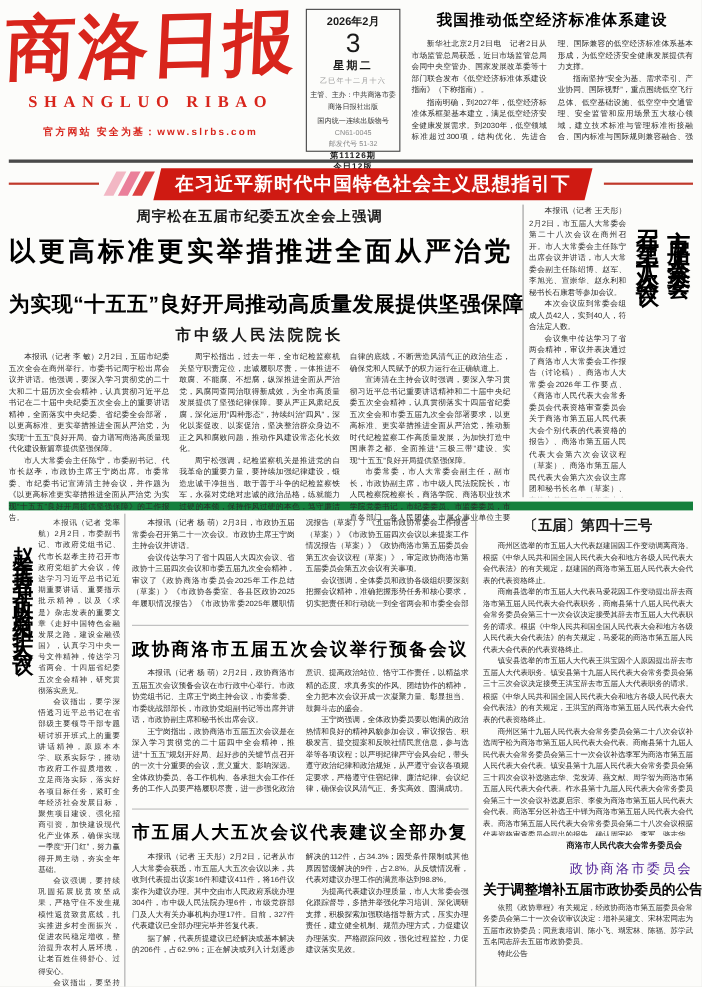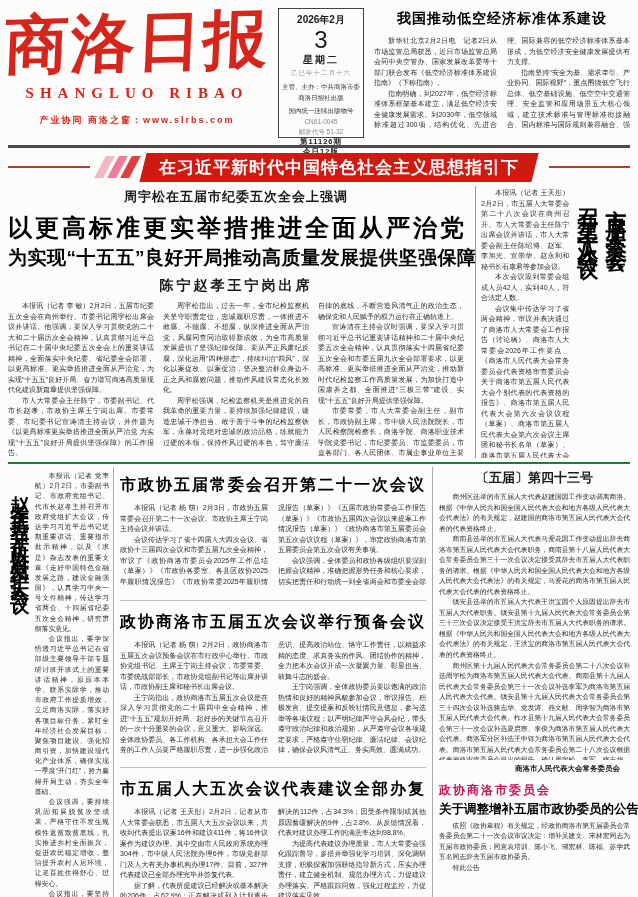--- a/index.html
+++ b/index.html
@@ -40,25 +40,25 @@
   .banner-line { flex:1; border-top:2px solid #c0392b; }
   .banner-line.left { max-width:120px; }
   .slashes { display:flex; margin:0 4px 0 10px; }
   .slash { width:9px; height:22px; transform: skewX(-28deg); margin-right:4px; }
   .banner-box {
     background:#cf1a12; color:#fff; transform: skewX(-14deg);
     padding:3px 16px; margin-right:14px;
   }
   .banner-box span { display:inline-block; transform: skewX(14deg); font-weight:900; font-size:17px; letter-spacing:1px; white-space:nowrap; }
   
-  .lead { display:flex; border-bottom:2px solid #15803d; padding-bottom:4px; height:278px; }
+  .lead { display:flex; border-bottom:8px solid #15803d; padding-bottom:4px; height:278px; }
   .lead-left { width: 462px; padding-right:6px; }
   .kicker { text-align:center; font-weight:bold; font-size:13px; letter-spacing:1px; margin:2px 0 6px 0; font-family:"Liberation Serif", serif;}
   .h1line { text-align:center; font-size:24px; font-weight:900; letter-spacing:3px; white-space:nowrap; color:#000; }
-  .h2line { text-align:center; font-size:19px; font-weight:900; letter-spacing:0.5px; white-space:nowrap; margin-top:1px; color:#000;}
+  .h2line { text-align:center; font-size:19px; font-weight:900; letter-spacing:0.5px; white-space:nowrap; margin-top:20px; color:#000;}
   .subhead { text-align:center; font-size:14px; font-weight:bold; letter-spacing:3px; margin:6px 0; font-family:"Liberation Serif", serif; }
   .lead-body { column-count:3; column-gap:9px; height:158px; overflow:hidden; }
   .vrule { border-left:1px solid #999; margin:0 5px; }
   .npc-block { flex:1; display:flex; }
   .npc-body { flex:1; overflow:hidden; padding-top:2px; }
   .npc-body p { font-size:7px; line-height:1.5; text-align:justify; text-indent:2em; color:#2b2b2b;}
   .vhead { writing-mode: vertical-rl; text-orientation: upright; font-weight:900; color:#000; }
   .npc-vhead { font-size:21px; letter-spacing:6px; padding:6px 0 0 4px; line-height:1.35; }
   
   .bottom { display:flex; height:433px; margin-top:3px; }
@@ -70,33 +70,33 @@
   .mid-art { padding:4px 0 2px 0; }
   .mid-art h2 { text-align:center; font-size:16px; font-weight:900; letter-spacing:2px; margin:4px 0 7px 0; white-space:nowrap; color:#000;}
   .mid-body { column-count:2; column-gap:10px; overflow:hidden; }
   .hdiv { border-top:1px solid #bbb; margin:3px 0; }
   .right-strip { width:198px; border-left:1px solid #aaa; padding:2px 0 0 6px; display:flex; flex-direction:column;}
   .notice h2 { text-align:center; font-size:12.5px; font-weight:900; margin:4px 0 3px 0; white-space:nowrap; color:#000;}
   .notice h3 { text-align:center; font-size:13px; font-weight:bold; margin-bottom:5px; }
   .notice-body { overflow:hidden; }
   .notice-body p { font-size:6.8px; line-height:1.55; text-align:justify; text-indent:2em; color:#2b2b2b;}
   .sig { text-align:right; font-size:7.5px; font-weight:bold; padding-right:10px; line-height:1.7; margin-top:3px;}
-  .notice2 h4 { text-align:left; font-size:12px; font-weight:700; margin:6px 0 2px 0; letter-spacing:2px; color:#be185d;}
+  .notice2 h4 { text-align:right; font-size:12px; font-weight:400; margin:6px 0 2px 0; letter-spacing:2px; color:#4c1d95;}
   .notice2 h2 { margin-top:1px; }
 </style>
 </head>
 <body>
 
 <div class="page">
 
   <div class="header">
     <div class="masthead">
       <div class="mast-title">商洛日报</div>
       <div class="mast-pinyin">SHANGLUO RIBAO</div>
-      <div class="mast-site">产业协同 商洛之窗：www.slrbs.com</div>
+      <div class="mast-site">官方网站 安全为基：www.slrbs.com</div>
     </div>
 
     <div class="datebox">
       <div class="db-ym">2026年2月</div>
       <div class="db-day">3</div>
       <div class="db-week">星期二</div>
       <div class="db-lunar">乙巳年十二月十六</div>
       <div class="db-line">主管、主办：中共商洛市委</div>
       <div class="db-line">商洛日报社出版</div>
       <div class="db-line" style="margin-top:3px;">国内统一连续出版物号</div>
@@ -130,21 +130,21 @@
       <span>在习近平新时代中国特色社会主义思想指引下</span>
     </div>
     <div class="banner-line"></div>
   </div>
 
   <div class="lead">
     <div class="lead-left">
       <div class="kicker">周宇松在五届市纪委五次全会上强调</div>
       <div class="h1line">以更高标准更实举措推进全面从严治党</div>
       <div class="h2line">为实现“十五五”良好开局推动高质量发展提供坚强保障</div>
-      <div class="subhead">陈宁赵孝王宁岗出席</div>
+      <div class="subhead">市中级人民法院院长</div>
       <div class="lead-body bodytext">
         <p>本报讯（记者 李 敏）2月2日，五届市纪委五次全会在商州举行。市委书记周宇松出席会议并讲话。他强调，要深入学习贯彻党的二十大和二十届历次全会精神，认真贯彻习近平总书记在二十届中央纪委五次全会上的重要讲话精神，全面落实中央纪委、省纪委全会部署，以更高标准、更实举措推进全面从严治党，为实现“十五五”良好开局、奋力谱写商洛高质量现代化建设新篇章提供坚强保障。</p>
         <p>市人大常委会主任陈宁，市委副书记、代市长赵孝，市政协主席王宁岗出席。市委常委、市纪委书记宣涛清主持会议，并作题为《以更高标准更实举措推进全面从严治党 为实现“十五五”良好开局提供坚强保障》的工作报告。</p>
         <p>周宇松指出，过去一年，全市纪检监察机关坚守职责定位，忠诚履职尽责，一体推进不敢腐、不能腐、不想腐，纵深推进全面从严治党，风腐同查同治取得新成效，为全市高质量发展提供了坚强纪律保障。要从严正风肃纪反腐，深化运用“四种形态”，持续纠治“四风”，深化以案促改、以案促治，坚决整治群众身边不正之风和腐败问题，推动作风建设常态化长效化。</p>
         <p>周宇松强调，纪检监察机关是推进党的自我革命的重要力量，要持续加强纪律建设，锻造忠诚干净担当、敢于善于斗争的纪检监察铁军，永葆对党绝对忠诚的政治品格，练就能力过硬的本领，保持作风过硬的本色，笃守廉洁自律的底线，不断营造风清气正的政治生态，确保党和人民赋予的权力运行在正确轨道上。</p>
         <p>宣涛清在主持会议时强调，要深入学习贯彻习近平总书记重要讲话精神和二十届中央纪委五次全会精神，认真贯彻落实十四届省纪委五次全会和市委五届九次全会部署要求，以更高标准、更实举措推进全面从严治党，推动新时代纪检监察工作高质量发展，为加快打造中国康养之都、全面推进“三极三带”建设、实现“十五五”良好开局提供坚强保障。</p>
         <p>市委常委，市人大常委会副主任，副市长，市政协副主席，市中级人民法院院长，市人民检察院检察长，商洛学院、商洛职业技术学院党委书记，市纪委委员、市监委委员，市直各部门、各人民团体、市属企事业单位主要负责同志，各县区、商洛高新区、商洛经开区领导班子成员等参加会议。</p>
       </div>
     </div>
     <div class="vrule"></div>
@@ -170,21 +170,20 @@
         <p>本报讯（记者 党率航）2月2日，市委副书记、市政府党组书记、代市长赵孝主持召开市政府党组扩大会议，传达学习习近平总书记近期重要讲话、重要指示批示精神，以及《求是》杂志发表的重要文章《走好中国特色金融发展之路，建设金融强国》，认真学习中央一号文件精神，传达学习省两会、十四届省纪委五次全会精神，研究贯彻落实意见。</p>
         <p>会议指出，要学深悟透习近平总书记在省部级主要领导干部专题研讨班开班式上的重要讲话精神，原原本本学、联系实际学，推动市政府工作提质增效，立足商洛实际，落实好各项目标任务，紧盯全年经济社会发展目标，聚焦项目建设、强化招商引资，加快建设现代化产业体系，确保实现一季度“开门红”，努力赢得开局主动，夯实全年基础。</p>
         <p>会议强调，要持续巩固拓展脱贫攻坚成果，严格守住不发生规模性返贫致贫底线，扎实推进乡村全面振兴，促进农民稳定增收，整治提升农村人居环境，让老百姓住得舒心、过得安心。</p>
         <p>会议指出，要坚持底线思维、极限思维，深入开展安全生产隐患排查和矛盾纠纷排查化解，加强社会治安整治，严厉打击电信网络诈骗等违法犯罪行为，全力保障人民群众生命财产安全和社会大局稳定。要统筹做好春运服务保障、困难群众救助、市场保供稳价等工作，确保人民群众欢乐祥和过节。</p>
 
       </div>
     </div>
 
     <div class="mid-strip">
       <div class="mid-art">
-        <h2>市政协五届常委会召开第二十一次会议</h2>
         <div class="mid-body bodytext" style="height:92px;">
           <p>本报讯（记者 杨 萌）2月3日，市政协五届常委会召开第二十一次会议。市政协主席王宁岗主持会议并讲话。</p>
           <p>会议传达学习了省十四届人大四次会议、省政协十三届四次会议和市委五届九次全会精神，审议了《政协商洛市委员会2025年工作总结（草案）》《市政协各委室、各县区政协2025年履职情况报告》《市政协常委2025年履职情况报告（草案）》《五届市政协常委会工作报告（草案）》《市政协五届四次会议以来提案工作情况报告（草案）》《政协商洛市第五届委员会第五次会议议程（草案）》，审定政协商洛市第五届委员会第五次会议有关事项。</p>
           <p>会议强调，全体委员和政协各级组织要深刻把握会议精神，准确把握形势任务和核心要求，切实把责任和行动统一到全省两会和市委全会部署上来。要扛牢政协履职责任，锚定加快打造中国康养之都，全面推开“三个体系”建设，开展专题协商、视察调研、议政建言等履职活动，以高质量履职服务保障“十五五”良好开局。</p>
         </div>
       </div>
       <div class="hdiv"></div>
       <div class="mid-art">
         <h2>政协商洛市五届五次会议举行预备会议</h2>
         <div class="mid-body bodytext" style="height:122px;">

